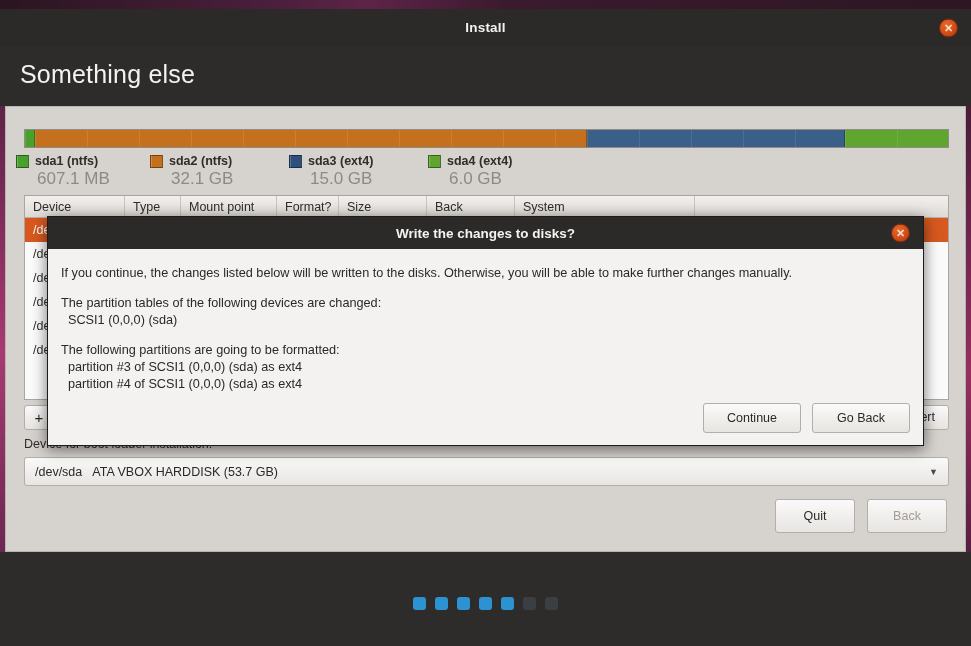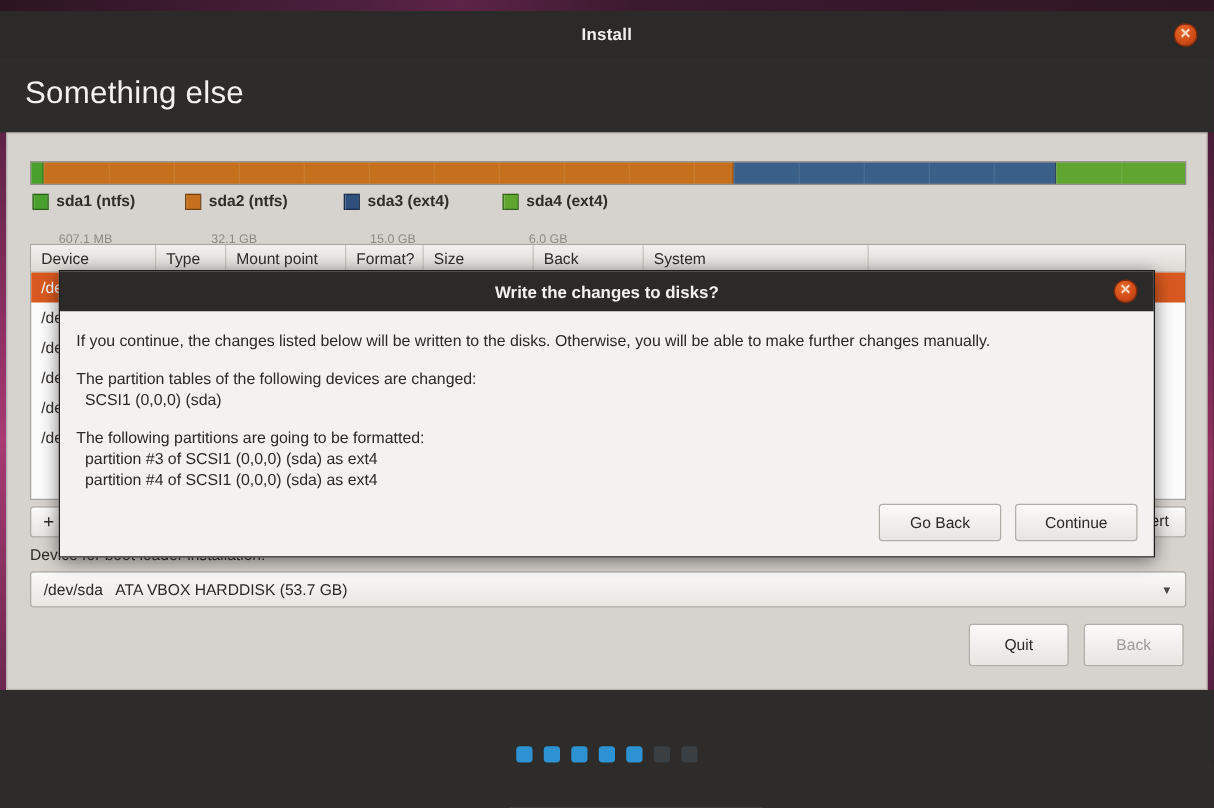--- a/index.html
+++ b/index.html
@@ -78,31 +78,31 @@
   #partition-bar .seg {
     height: 100%;
     border-right: 1px solid rgba(0,0,0,.28);
     background-size: 52px 100%;
     background-image: linear-gradient(90deg, rgba(255,255,255,.10) 0 1px, rgba(0,0,0,0) 1px 100%);
   }
   #partition-bar .seg:last-child { border-right: none; }
 
   
   #legend {
-    position: absolute; left: 20px; top: 47px;
-    display: flex; gap: 0;
+    position: absolute; left: 10px; top: 47px;
+    display: flex; gap: 12px;
   }
   #legend .legend-item { display: flex; flex-direction: column; }
   #legend .legend-top { display: flex; align-items: center; gap: 6px; }
   #legend .swatch {
     width: 13px; height: 13px; border: 1px solid rgba(0,0,0,.42);
     background-image: linear-gradient(90deg, rgba(255,255,255,.22) 0 1px, rgba(0,0,0,0) 1px 5px);
   }
   #legend .legend-name { font-size: 12.5px; font-weight: bold; color: #2f2c29; white-space: nowrap; }
-  #legend .legend-size { font-size: 10px; color: #8d8a86; margin-left: 21px; margin-top: 18px; }
+  #legend .legend-size { font-size: 17px; color: #8d8a86; margin-left: 21px; margin-top: 1px; }
 
   
   #part-table {
     position: absolute; left: 18px; top: 88px;
     width: 925px; height: 205px;
     background: #fbfbfb;
     border: 1px solid #a9a5a0;
   }
   #part-table .thead {
     display: flex; height: 22px; align-items: center;
@@ -378,19 +378,19 @@
         </div>
         <div class="blk">
           <div>The following partitions are going to be formatted:</div>
           <div class="ind">
               <div>partition #3 of SCSI1 (0,0,0) (sda) as ext4</div>
               <div>partition #4 of SCSI1 (0,0,0) (sda) as ext4</div>
             </div>
         </div>
       </div>
       <div id="modal-footer">
+        <div class="gbtn">Continue</div>
         <div class="gbtn">Go Back</div>
-        <div class="gbtn">Continue</div>
       </div>
     </div>
 
   </div>
 </div>
 
 </body></html>

